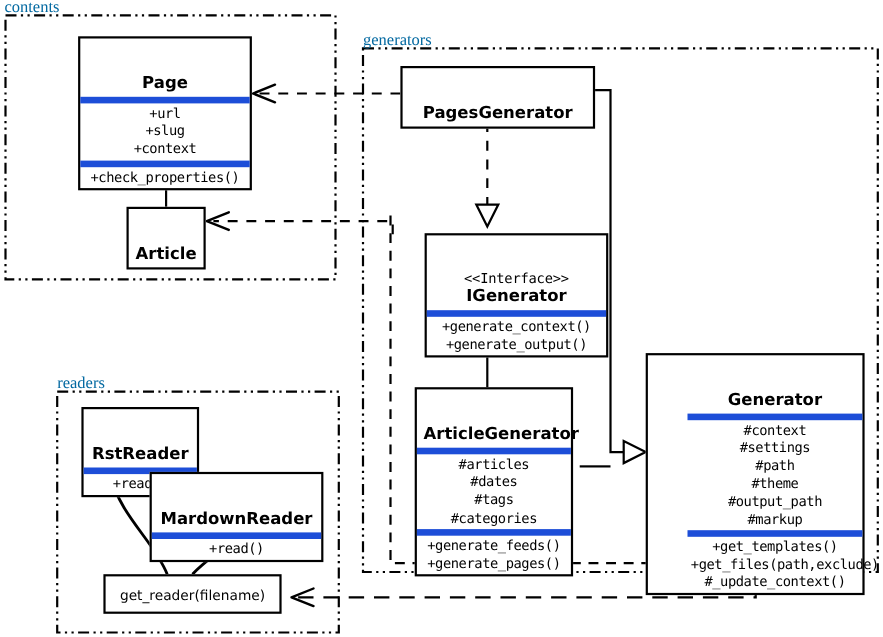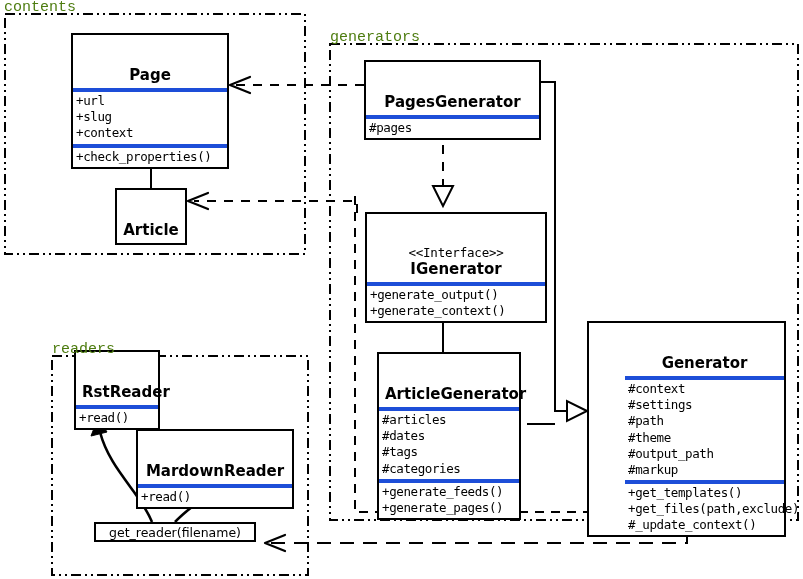--- a/index.html
+++ b/index.html
@@ -47,22 +47,23 @@
   }
   .uml-stereotype {
     display: block;
     font-weight: normal;
     font-size: 12.5px;
     font-family: "DejaVu Sans Mono", monospace;
     letter-spacing: -0.2px;
     padding-bottom: 1px;
   }
   .uml-compartment {
-    border-top: 4px solid #1d4ed8;
+    border-top: 6px solid #1d4ed8;
     padding: 1px 3px 2px 3px;
+    text-align: center;
   }
   .uml-member {
     font-family: "DejaVu Sans Mono", monospace;
     font-size: 12.5px;
     color: #000000;
     line-height: 1.29;
     white-space: nowrap;
     letter-spacing: -0.4px;
   }
   
@@ -79,23 +80,23 @@
   .plain-box .plain-label {
     font-family: "DejaVu Sans", sans-serif;
     font-size: 12.5px;
     color: #000000;
     white-space: nowrap;
   }
 
   
   .pkg-label {
     position: absolute;
-    font-family: Liberation Mono, monospace;
+    font-family: Liberation Serif, serif;
     font-size: 15px;
-    color: #4d7c0f;
+    color: #0369a1;
     background: transparent;
     white-space: nowrap;
     z-index: 6;
   }
 </style>
 </head>
 <body>
 
 <div id="diagram-root">
 
@@ -155,33 +156,30 @@
       <div class="uml-member">+check_properties()</div>
     </div>
   </div>
 
   <div class="uml-class" style="left:115px; top:188px; width:72px;">
     <div class="uml-name">Article</div>
   </div>
 
   <div class="uml-class" style="left:364px; top:60px; width:177px;">
     <div class="uml-name">PagesGenerator</div>
-    <div class="uml-compartment">
-      <div class="uml-member">#pages</div>
-    </div>
-  </div>
-
-  <div class="uml-class" style="left:365px; top:212px; width:182px;">
+  </div>
+
+  <div class="uml-class" style="left:386px; top:212px; width:167px;">
     <div class="uml-name">
       <span class="uml-stereotype">&lt;&lt;Interface&gt;&gt;</span>
       <span>IGenerator</span>
     </div>
     <div class="uml-compartment">
+      <div class="uml-member">+generate_context()</div>
       <div class="uml-member">+generate_output()</div>
-      <div class="uml-member">+generate_context()</div>
     </div>
   </div>
 
   <div class="uml-class" style="left:377px; top:352px; width:144px;">
     <div class="uml-name">ArticleGenerator</div>
     <div class="uml-compartment">
       <div class="uml-member">#articles</div>
       <div class="uml-member">#dates</div>
       <div class="uml-member">#tags</div>
       <div class="uml-member">#categories</div>
@@ -202,31 +200,31 @@
       <div class="uml-member">#output_path</div>
       <div class="uml-member">#markup</div>
     </div>
     <div class="uml-compartment">
       <div class="uml-member">+get_templates()</div>
       <div class="uml-member">+get_files(path,exclude)</div>
       <div class="uml-member">#_update_context()</div>
     </div>
   </div>
 
-  <div class="uml-class" style="left:74px; top:350px; width:86px;">
+  <div class="uml-class" style="left:74px; top:370px; width:107px;">
     <div class="uml-name">RstReader</div>
     <div class="uml-compartment">
       <div class="uml-member">+read()</div>
     </div>
   </div>
 
   <div class="uml-class" style="left:136px; top:429px; width:158px;">
     <div class="uml-name">MardownReader</div>
     <div class="uml-compartment">
       <div class="uml-member">+read()</div>
     </div>
   </div>
 
-  <div class="plain-box" style="left:94px; top:522px; width:162px; height:20px;">
+  <div class="plain-box" style="left:94px; top:522px; width:162px; height:36px;">
     <span class="plain-label">get_reader(filename)</span>
   </div>
 
 </div>
 
 </body></html>

